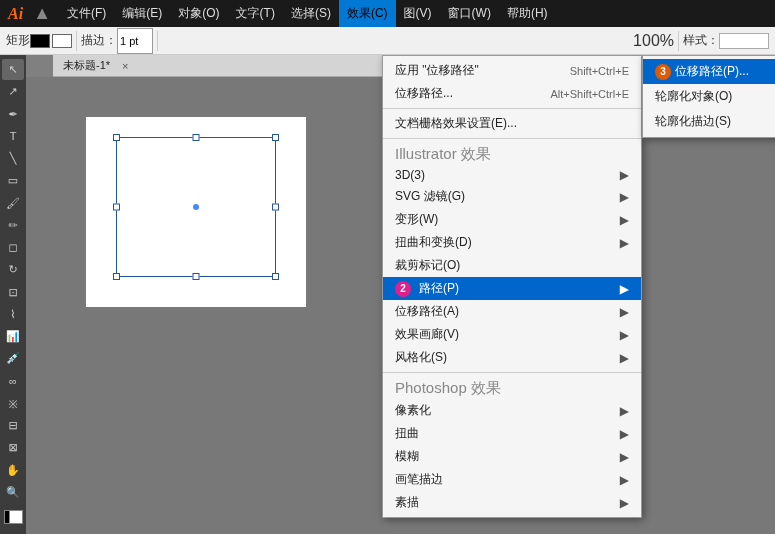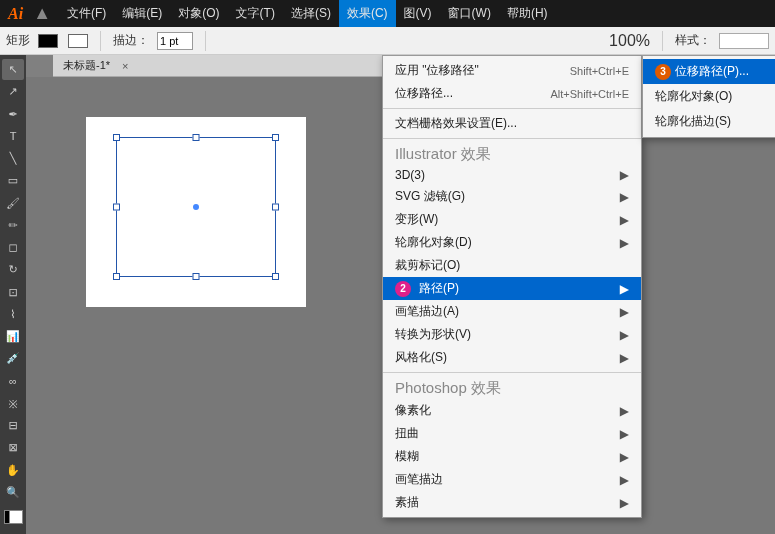--- a/index.html
+++ b/index.html
@@ -28,38 +28,38 @@
     }
     .menu-item {
       padding: 2px 8px;
       color: #ddd;
       cursor: pointer;
       font-size: 12px;
       height: 27px;
       display: flex;
       align-items: center;
     }
-    .menu-item.effect-active { background: #0078d4; color: #e5e5e5; }
+    .menu-item.effect-active { background: #0078d4; color: #000000; }
 
     
     #toolbar {
       height: 28px;
       background: #f0f0f0;
       border-bottom: 1px solid #ccc;
       display: flex;
       align-items: center;
       padding: 0 6px;
-      gap: 8px;
+      gap: 0;
     }
     .toolbar-label { font-size: 12px; color: #333; }
     .toolbar-input {
       width: 28px; height: 18px;
       border: 1px solid #999;
       font-size: 11px;
-      padding: 4px 2px;
+      padding: 12px 2px;
       background: white;
     }
     .toolbar-divider {
       width: 1px; height: 20px;
       background: #ccc;
       margin: 0 4px;
     }
     .toolbar-percent {
       font-size: 16px;
       color: #333;
@@ -342,39 +342,39 @@
       </div>
       <div class="dropdown-item">
         <span>SVG 滤镜(G)</span>
         <span class="arrow">▶</span>
       </div>
       <div class="dropdown-item">
         <span>变形(W)</span>
         <span class="arrow">▶</span>
       </div>
       <div class="dropdown-item">
-        <span>轮廓化对象(D)</span>
+        <span>扭曲和变换(D)</span>
         <span class="arrow">▶</span>
       </div>
       <div class="dropdown-item">
         <span>裁剪标记(O)</span>
       </div>
       <div class="dropdown-item highlighted">
         <span style="display:flex;align-items:center;gap:4px;">
           <span class="badge badge-pink">2</span>
           <span>路径(P)</span>
         </span>
         <span class="arrow">▶</span>
       </div>
       <div class="dropdown-item">
-        <span>画笔描边(A)</span>
-        <span class="arrow">▶</span>
-      </div>
-      <div class="dropdown-item">
-        <span>转换为形状(V)</span>
+        <span>位移路径(A)</span>
+        <span class="arrow">▶</span>
+      </div>
+      <div class="dropdown-item">
+        <span>效果画廊(V)</span>
         <span class="arrow">▶</span>
       </div>
       <div class="dropdown-item">
         <span>风格化(S)</span>
         <span class="arrow">▶</span>
       </div>
       <div class="menu-separator"></div>
       <div class="menu-section-label">Photoshop 效果</div>
       <div class="dropdown-item">
         <span>像素化</span>

